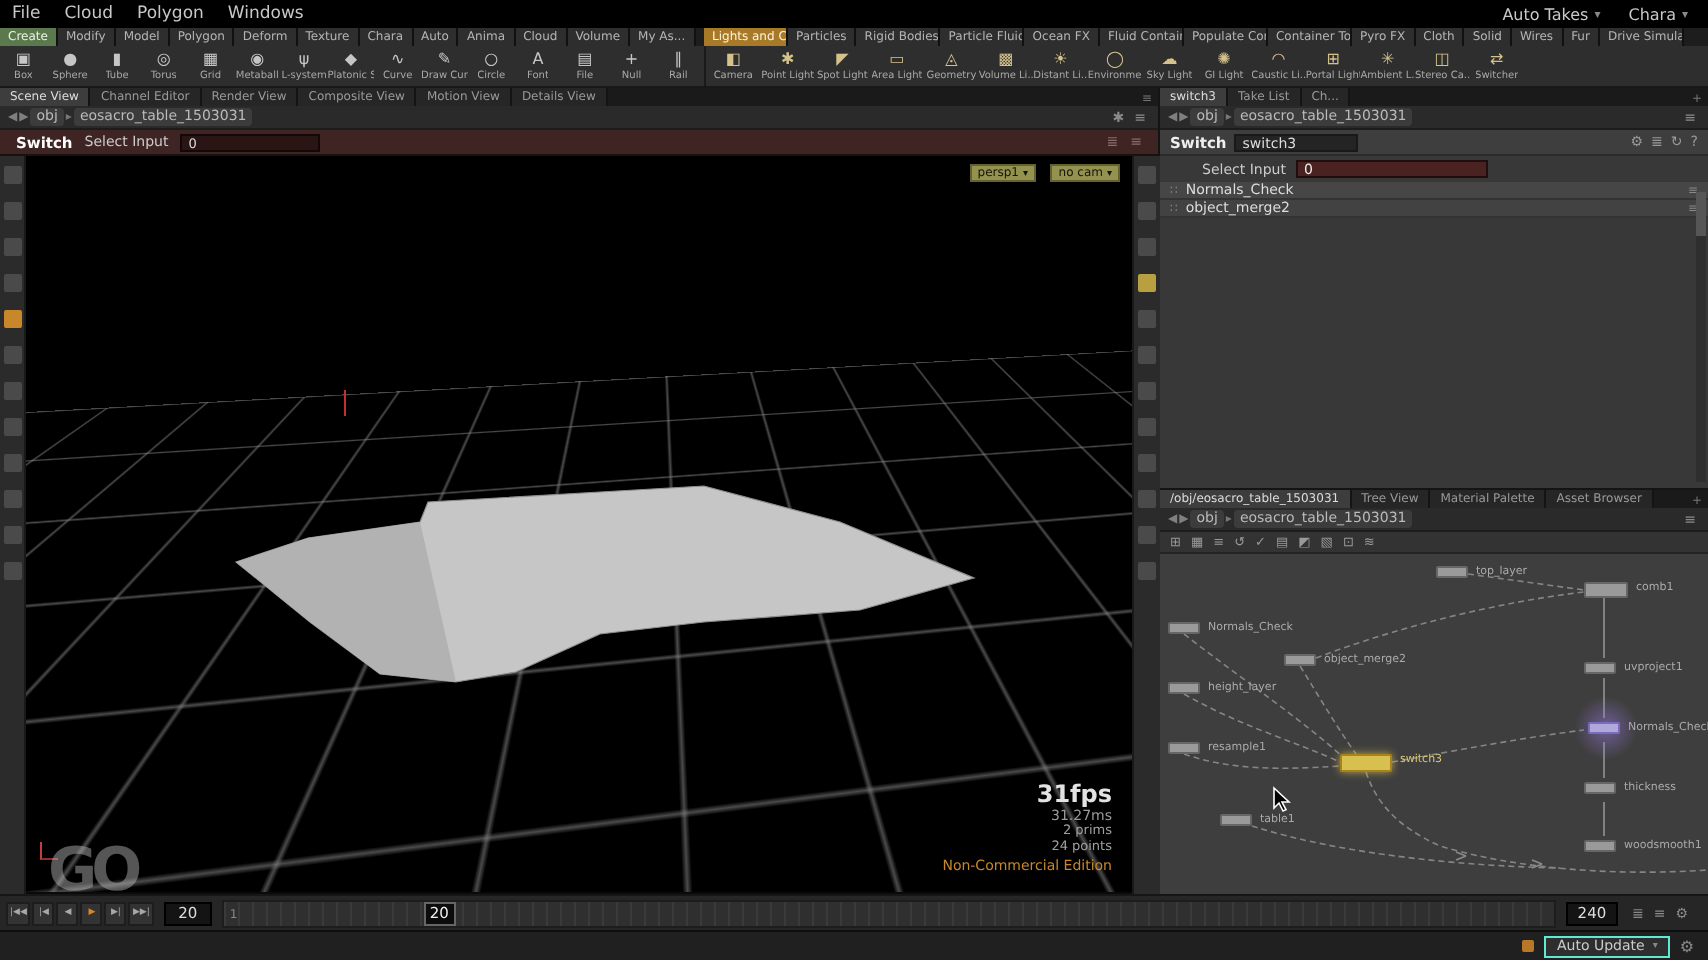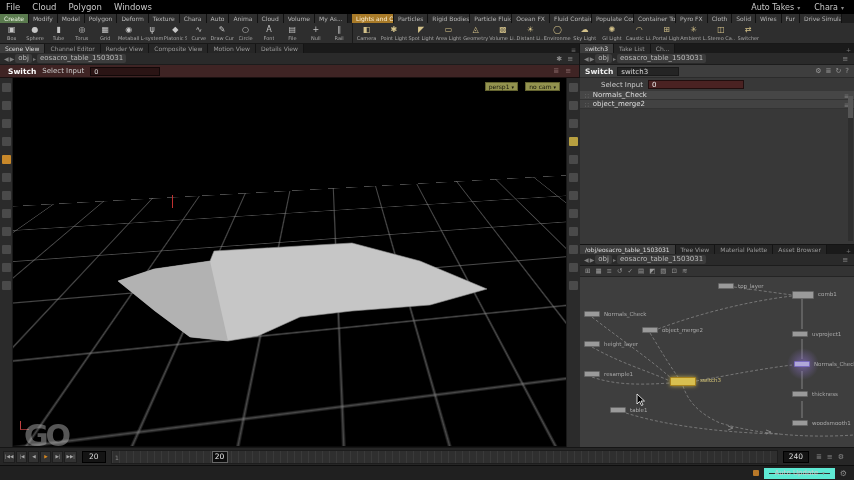--- a/index.html
+++ b/index.html
@@ -156,21 +156,21 @@
                border:1px solid #666; color:#eee; font-size:7.5px; display:flex; align-items:center; justify-content:center; }
   .end-field { width:26px; height:12px; background:#141414; border:1px solid #000; color:#ddd; font-size:7.5px;
                display:flex; align-items:center; justify-content:center; }
   .pb-icons { display:flex; gap:5px; padding:0 7px; color:#8a8a8a; font-size:7px; }
 
   
   .statusbar { position:absolute; top:465px; left:0; width:854px; height:15px; background:#202020;
                border-top:1px solid #0e0e0e; display:flex; align-items:center; justify-content:flex-end;
                gap:5px; padding:0 7px; }
   .sb-dot { width:6px; height:6px; background:#b87828; border-radius:1px; }
-  .auto-update { height:11px; background:#2e2e2e; border:5px solid #5eead4; color:#ccc; font-size:7px;
+  .auto-update { height:11px; background:#2e2e2e; border:1px solid #5eead4; color:#ccc; font-size:7px;
                  display:flex; align-items:center; gap:4px; padding:0 5px; }
   .auto-update .dd { font-size:5px; color:#888; }
   .sb-gear { color:#888; font-size:8px; }
 
   
   .watermark { position:absolute; left:24px; top:421px; font-size:30px; font-weight:bold;
                color:rgba(190,190,190,.45); letter-spacing:-3px; z-index:40; line-height:30px; }
   .cursor { position:absolute; left:636px; top:393px; z-index:50; }
 </style>
 </head>
@@ -456,20 +456,27 @@
 
           <div class="cam-pill pill-persp">
             <span>persp1</span>
             <span class="dd">▾</span>
           </div>
           <div class="cam-pill pill-cam">
             <span>no cam</span>
             <span class="dd">▾</span>
           </div>
 
+          <div class="stats">
+            <div class="fps">31fps</div>
+            <div class="ms">31.27ms</div>
+            <div class="prims">2  prims</div>
+            <div class="points">24 points</div>
+            <div class="edition">Non-Commercial Edition</div>
+          </div>
         </div>
 
         <div class="vp-right-toolbar">
 
         <div class="vp-icon"></div>
             <div class="vp-icon"></div>
             <div class="vp-icon"></div>
             <div class="vp-icon"></div>
             <div class="vp-icon"></div>
             <div class="vp-icon"></div>

